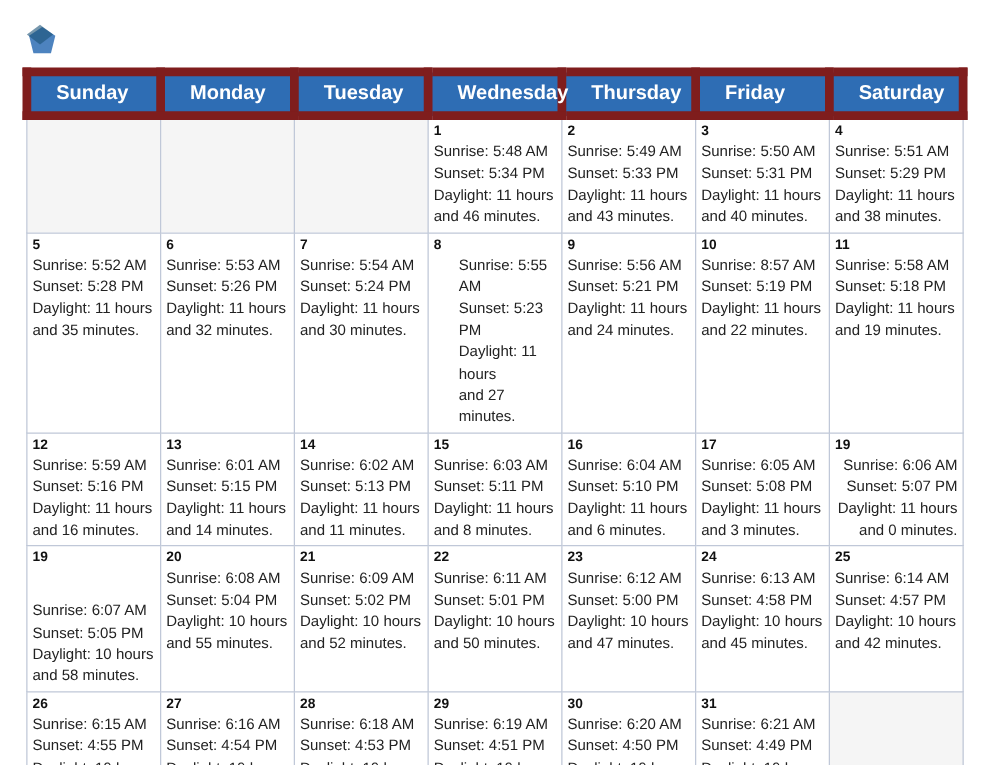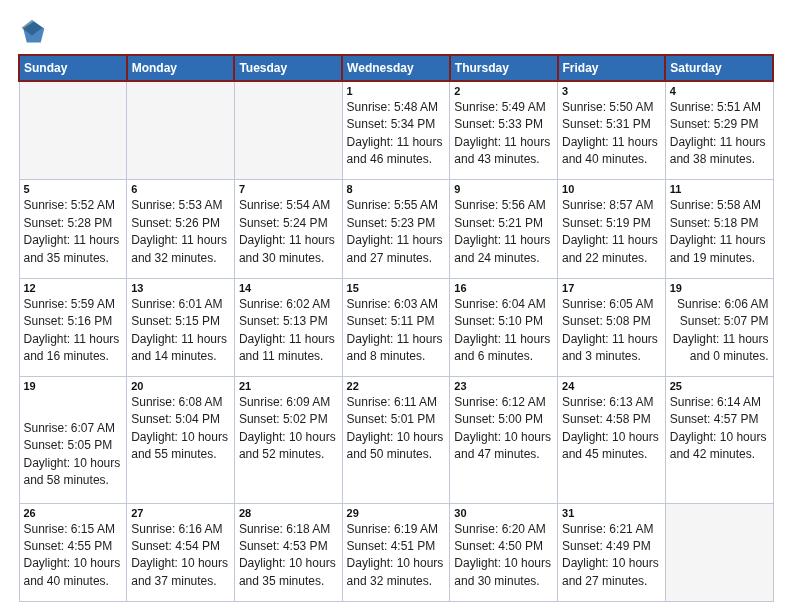--- a/index.html
+++ b/index.html
@@ -54,25 +54,25 @@
     }
     .calendar {
       flex: 1;
       border-collapse: collapse;
       width: 100%;
       table-layout: fixed;
     }
     .calendar th {
       background: #2e6db4;
       color: #fff;
-      font-size: 12px;
+      font-size: 16px;
       font-weight: bold;
-      padding: 5px 4px;
+      padding: 5px 20px;
       text-align: left;
-      border: 2px solid #7f1d1d;
+      border: 7px solid #7f1d1d;
     }
     .calendar td {
       border: 1px solid #c0c8d8;
       vertical-align: top;
       padding: 3px 4px;
       font-size: 9.5px;
       color: #222;
       background: #fff;
       height: 88px;
     }
@@ -175,21 +175,21 @@
           </td>
           <td>
             <div class="day-num">7</div>
             <div class="day-info" style="white-space: pre-line;">Sunrise: 5:54 AM
 Sunset: 5:24 PM
 Daylight: 11 hours
 and 30 minutes.</div>
           </td>
           <td>
             <div class="day-num">8</div>
-            <div class="day-info" style="white-space: pre-line;">Sunrise: 5:55 AM
+            <div class="day-info" style="white-space: pre-line; margin-left: 20px;">Sunrise: 5:55 AM
 Sunset: 5:23 PM
 Daylight: 11 hours
 and 27 minutes.</div>
           </td>
           <td>
             <div class="day-num">9</div>
             <div class="day-info" style="white-space: pre-line;">Sunrise: 5:56 AM
 Sunset: 5:21 PM
 Daylight: 11 hours
 and 24 minutes.</div>

